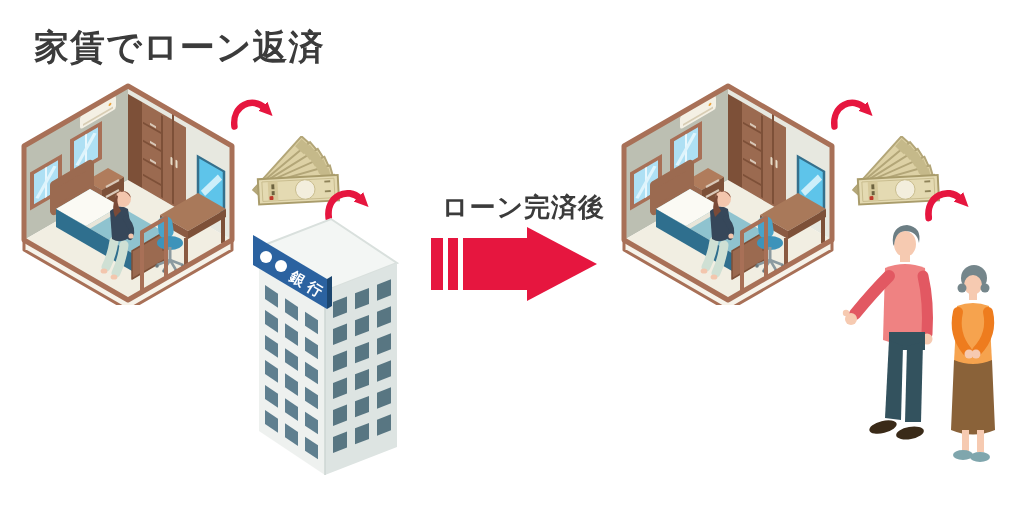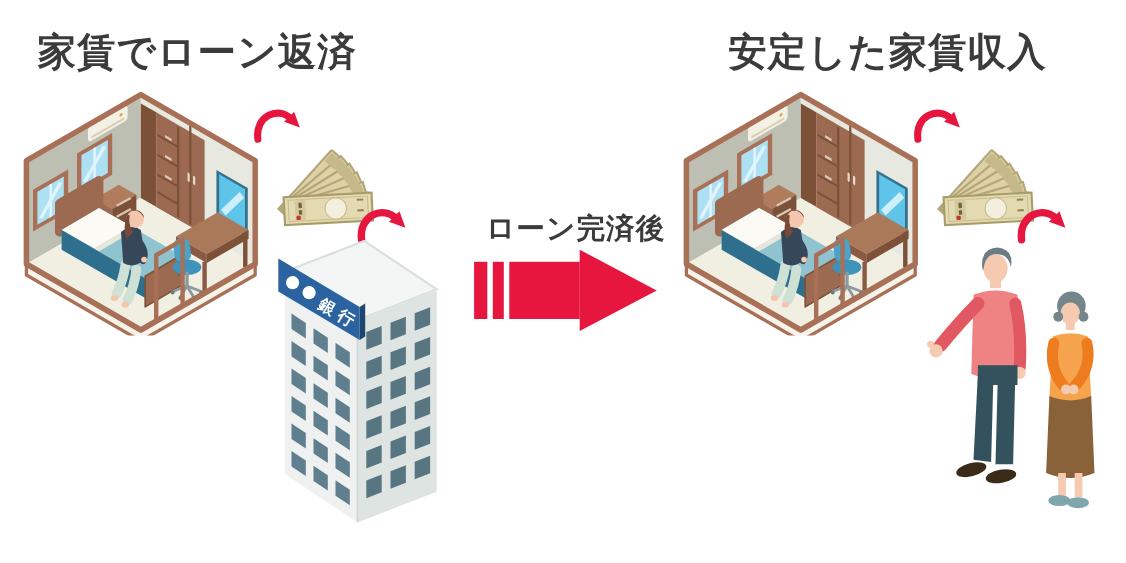--- a/index.html
+++ b/index.html
@@ -181,21 +181,20 @@
         </g>
       </symbol>
 
       <symbol id="sym-curve" viewBox="0 0 50 42">
         <path d="M7,33 C4,10 27,0 40,13" fill="none" stroke="#e6163f" stroke-width="7" stroke-linecap="round" marker-end="url(#ah)"></path>
       </symbol>
     </defs>
   </svg>
 
   <div class="abs title" id="title-left">家賃でローン返済</div>
-  <div class="abs title" id="title-right">安定した家賃収入</div>
 
   <svg class="abs" id="room-left" width="216" height="222">
     <use href="#sym-room"></use>
   </svg>
   <svg class="abs" id="curve-1" width="46" height="39" viewBox="0 0 50 42">
     <use href="#sym-curve"></use>
   </svg>
   <svg class="abs" id="cash-left" width="102" height="80">
     <use href="#sym-cash"></use>
   </svg>

